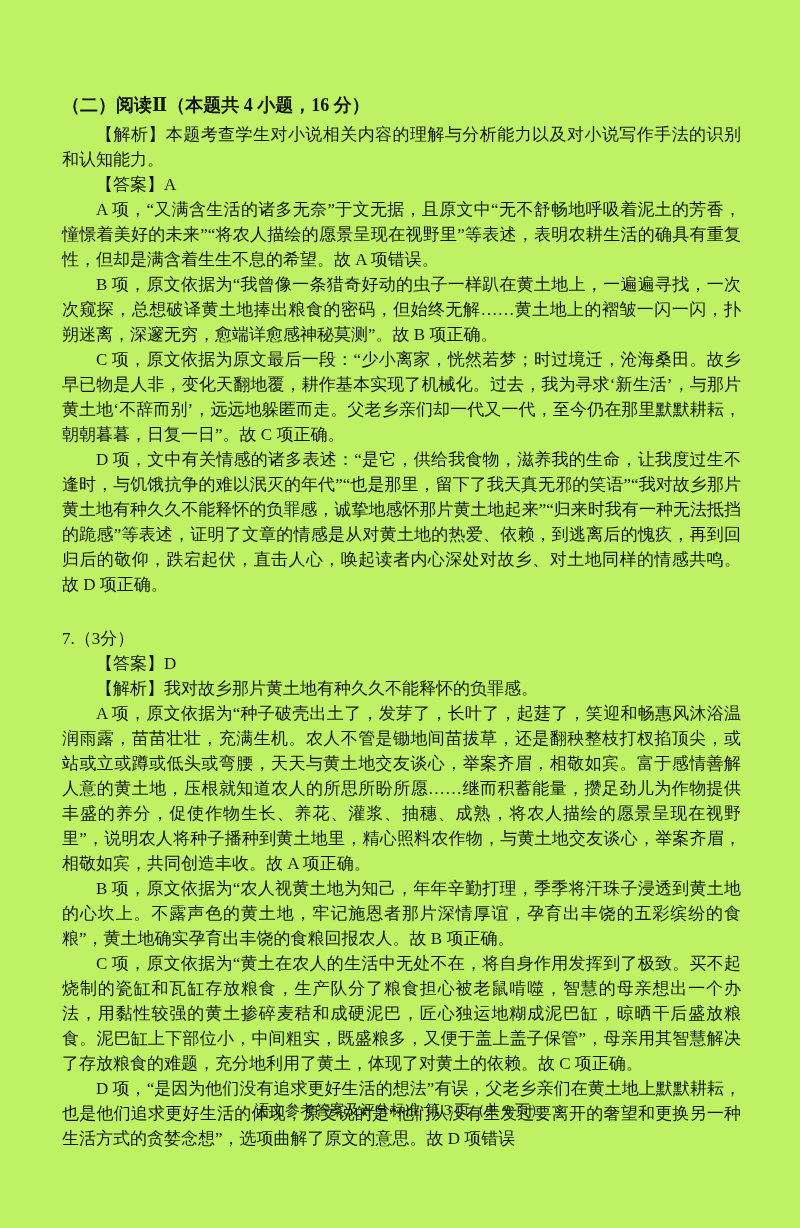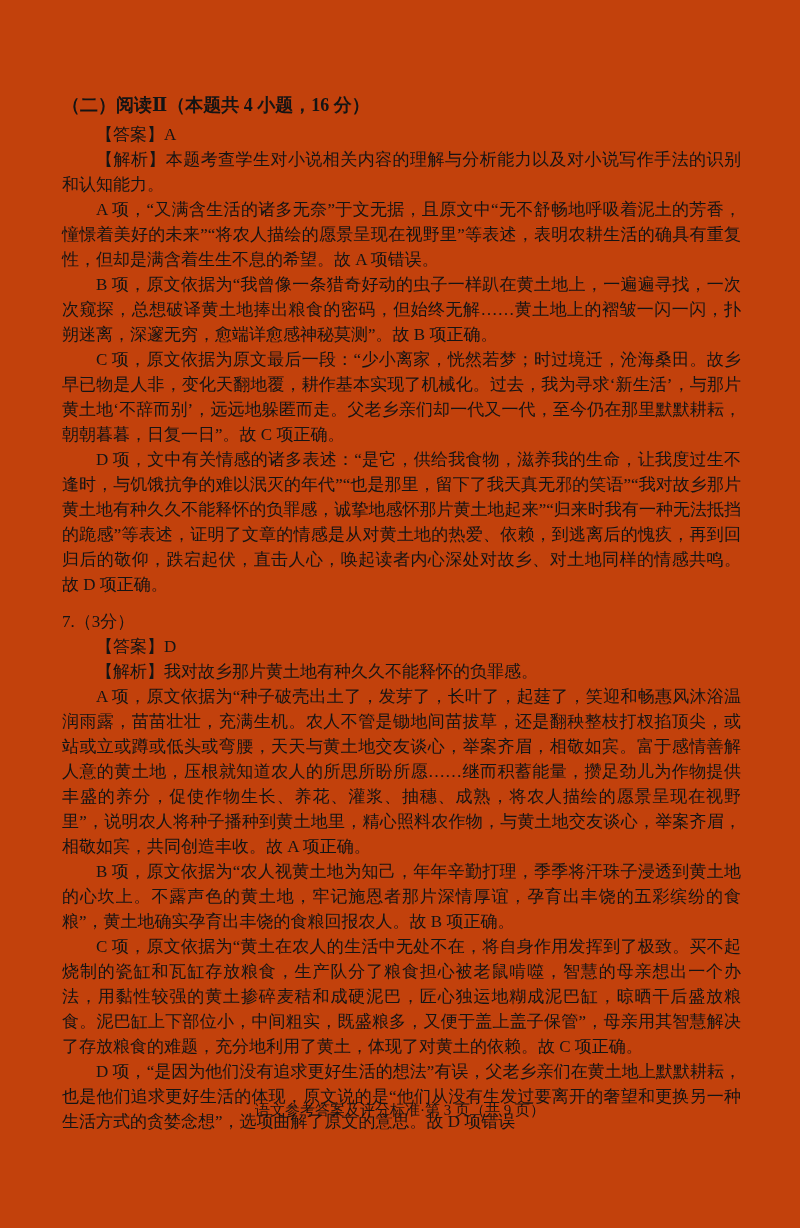--- a/index.html
+++ b/index.html
@@ -1,57 +1,57 @@
 <!DOCTYPE html>
 <html><head>
 <meta charset="utf-8">
 <style>
   html, body { margin: 0; padding: 0; }
   .page {
     position: relative;
     width: 800px;
     height: 1228px;
-    background: #c2410c;
+    background: #bef264;
     box-sizing: border-box;
     padding: 93px 59px 0 62px;
     font-family: "Liberation Serif", "DejaVu Serif", serif;
     color: #141414;
     font-size: 17px;
     line-height: 25px;
     overflow: hidden;
   }
   .heading {
     font-size: 18px;
     font-weight: 700;
     margin: 0 0 4px 0;
   }
   p { margin: 0; }
   .qnum { text-indent: 0; text-align: left; }
   .para { text-indent: 2em; text-align: justify; }
-  .question-7 { margin-top: 12px; }
+  .question-7 { margin-top: 29px; }
   .footer {
     position: absolute;
     top: 1098px;
     left: 0;
     width: 100%;
     text-align: center;
     font-size: 15px;
     color: #141414;
   }
 </style>
 </head>
 <body>
 
 <div class="page">
 
   <h2 class="heading">（二）阅读Ⅱ（本题共 4 小题，16 分）</h2>
 
   <section>
+    <p class="para">【解析】本题考查学生对小说相关内容的理解与分析能力以及对小说写作手法的识别和认知能力。</p>
     <p class="para">【答案】A</p>
-    <p class="para">【解析】本题考查学生对小说相关内容的理解与分析能力以及对小说写作手法的识别和认知能力。</p>
     <p class="para">A 项，“又满含生活的诸多无奈”于文无据，且原文中“无不舒畅地呼吸着泥土的芳香，憧憬着美好的未来”“将农人描绘的愿景呈现在视野里”等表述，表明农耕生活的确具有重复性，但却是满含着生生不息的希望。故 A 项错误。</p>
     <p class="para">B 项，原文依据为“我曾像一条猎奇好动的虫子一样趴在黄土地上，一遍遍寻找，一次次窥探，总想破译黄土地捧出粮食的密码，但始终无解……黄土地上的褶皱一闪一闪，扑朔迷离，深邃无穷，愈端详愈感神秘莫测”。故 B 项正确。</p>
     <p class="para">C 项，原文依据为原文最后一段：“少小离家，恍然若梦；时过境迁，沧海桑田。故乡早已物是人非，变化天翻地覆，耕作基本实现了机械化。过去，我为寻求‘新生活’，与那片黄土地‘不辞而别’，远远地躲匿而走。父老乡亲们却一代又一代，至今仍在那里默默耕耘，朝朝暮暮，日复一日”。故 C 项正确。</p>
     <p class="para">D 项，文中有关情感的诸多表述：“是它，供给我食物，滋养我的生命，让我度过生不逢时，与饥饿抗争的难以泯灭的年代”“也是那里，留下了我天真无邪的笑语”“我对故乡那片黄土地有种久久不能释怀的负罪感，诚挚地感怀那片黄土地起来”“归来时我有一种无法抵挡的跪感”等表述，证明了文章的情感是从对黄土地的热爱、依赖，到逃离后的愧疚，再到回归后的敬仰，跌宕起伏，直击人心，唤起读者内心深处对故乡、对土地同样的情感共鸣。故 D 项正确。</p>
   </section>
 
   <section class="question-7">
     <p class="qnum">7.（3分）</p>
     <p class="para">【答案】D</p>
     <p class="para">【解析】我对故乡那片黄土地有种久久不能释怀的负罪感。</p>

